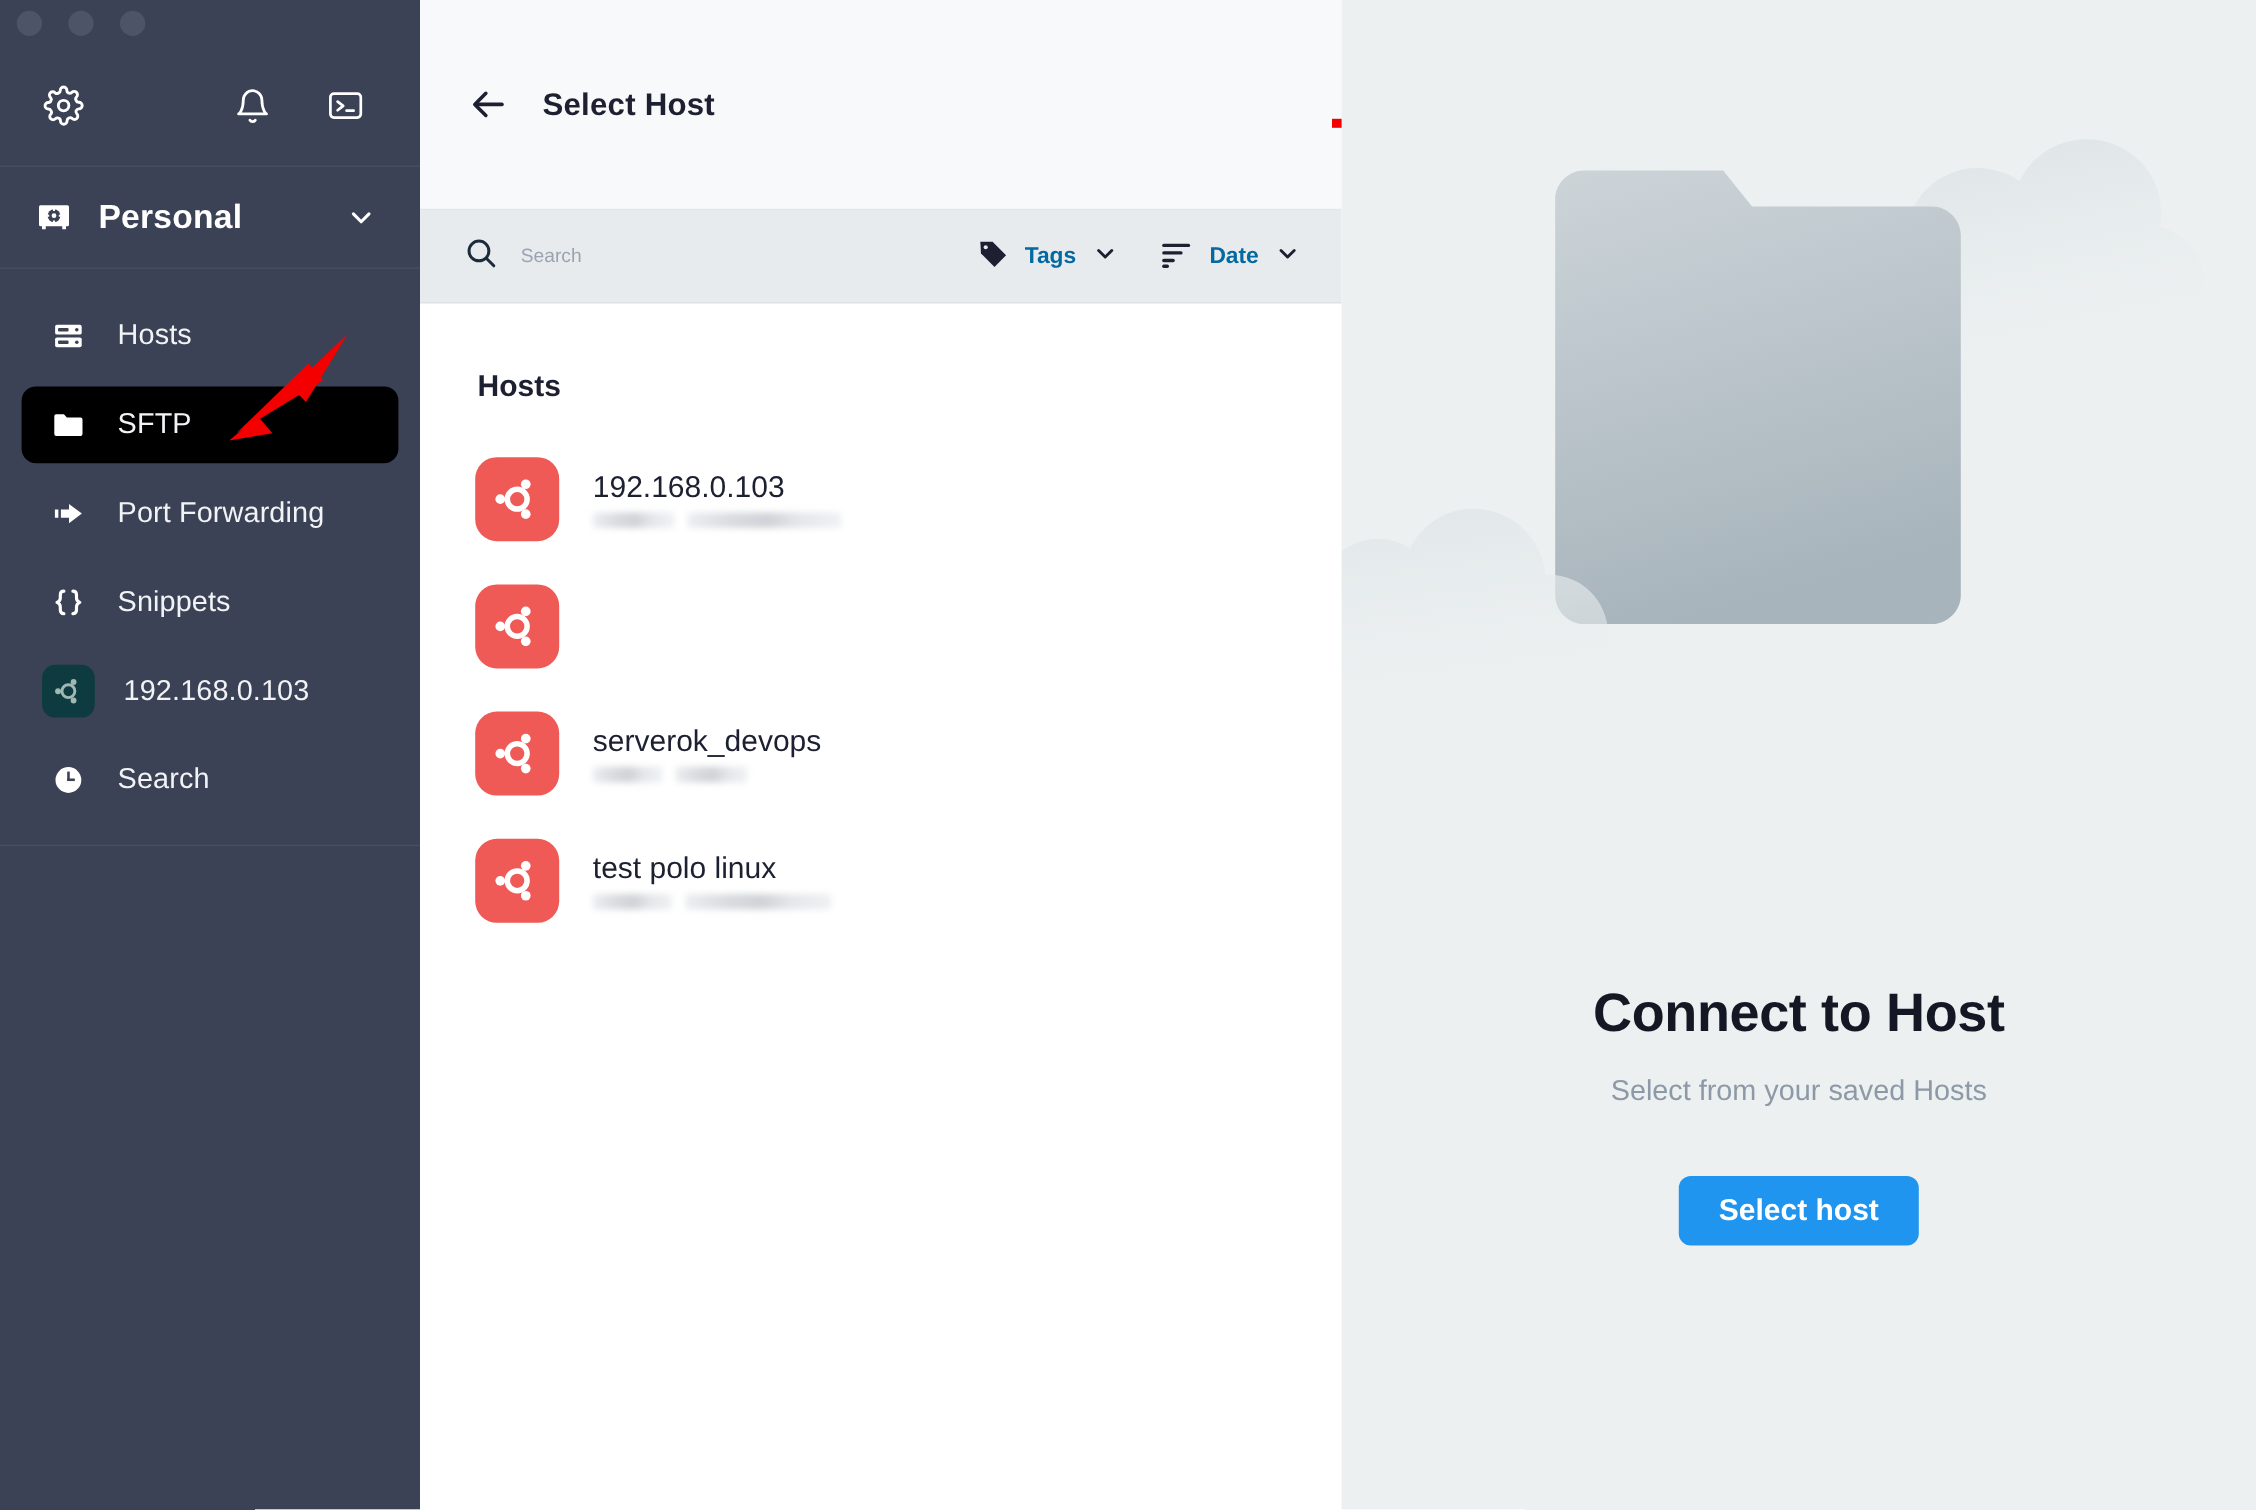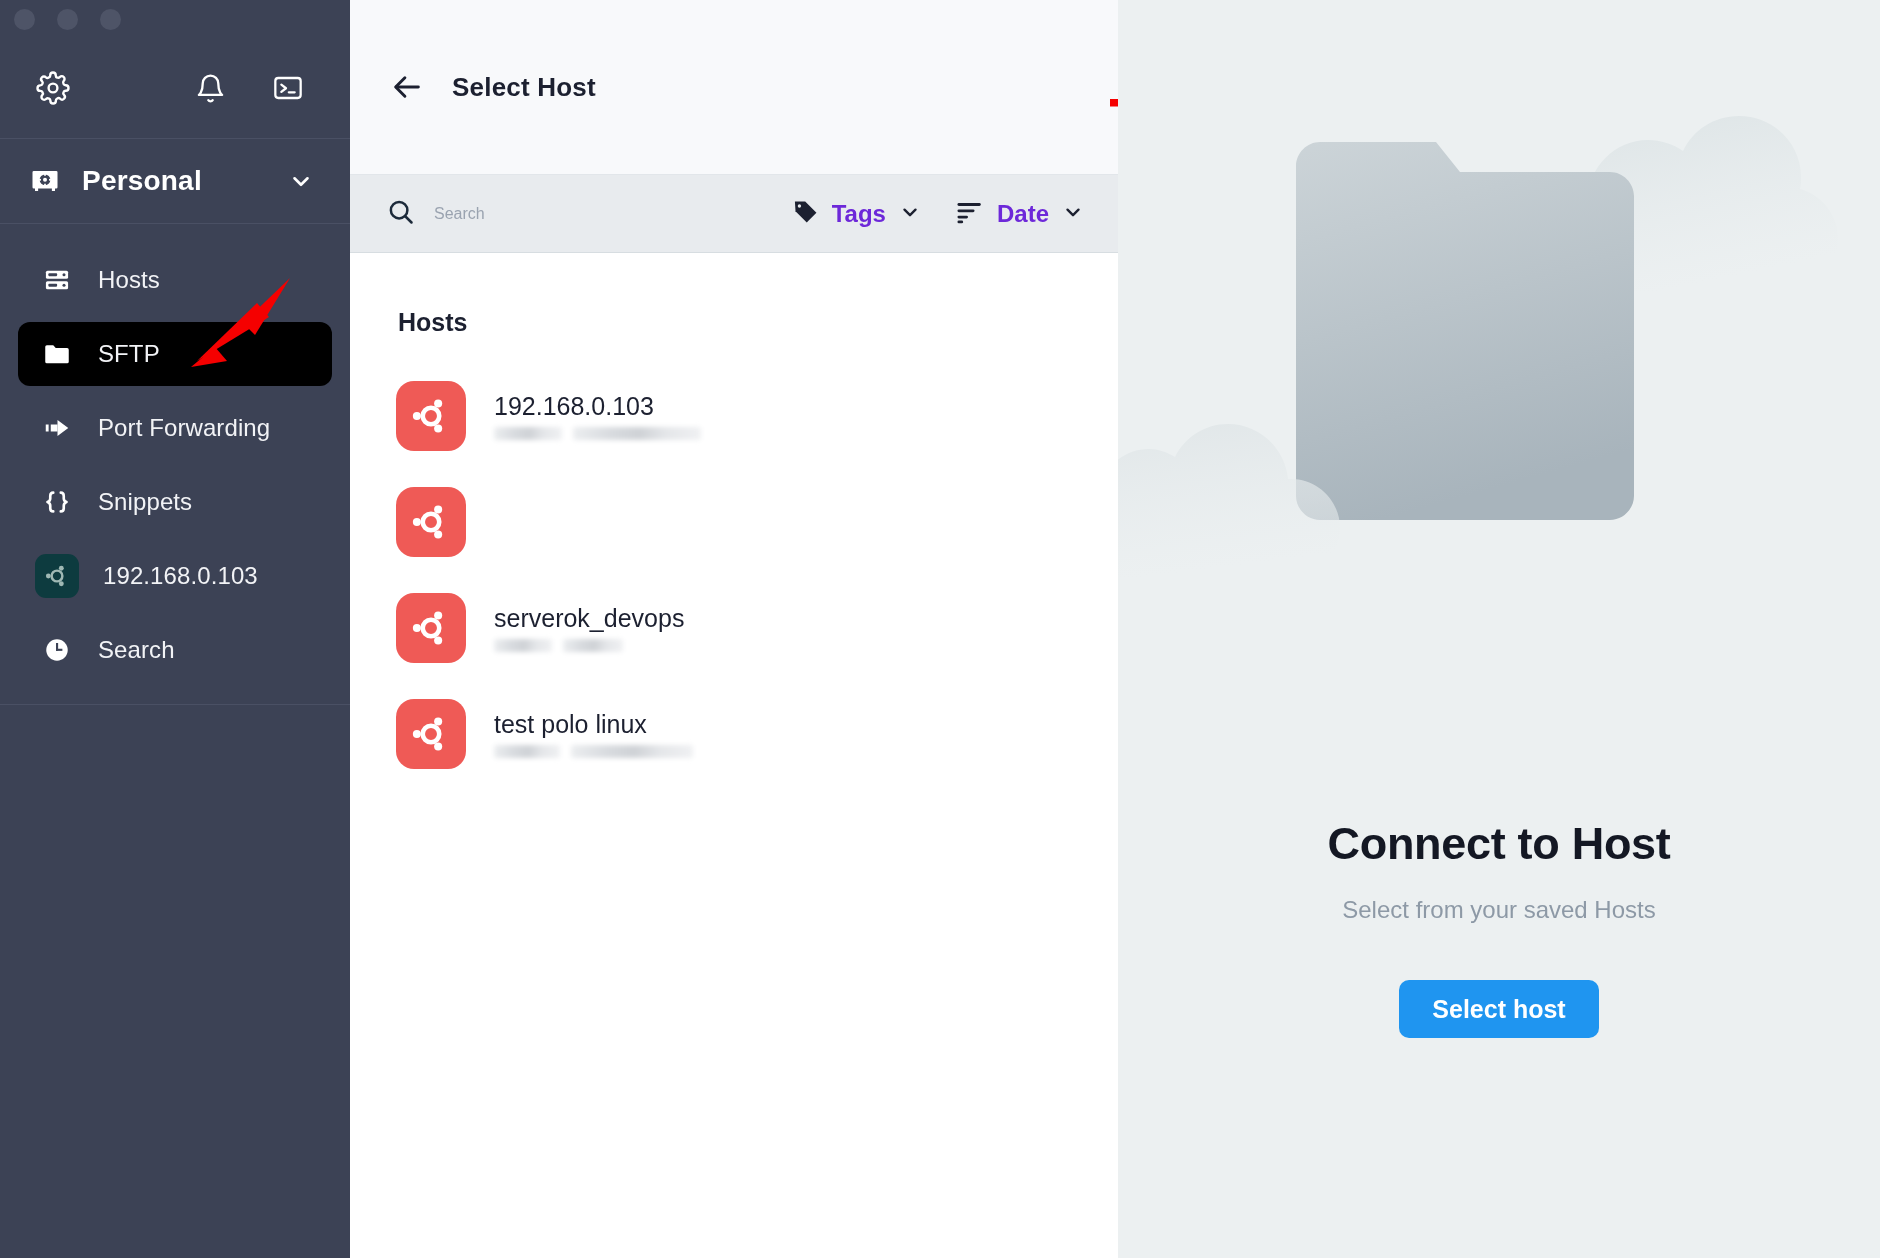--- a/index.html
+++ b/index.html
@@ -146,21 +146,21 @@
     font-family: "Liberation Sans", sans-serif;
     width: 100%;
   }
   .search-input::placeholder { color: #9aa3b0; }
   .chip {
     display: flex; align-items: center; gap: 13px;
     cursor: pointer;
     margin-left: 34px;
   }
   .chip-label {
-    font-size: 24px; font-weight: bold; color: #6d28d9;
+    font-size: 19px; font-weight: bold; color: #0369a1;
   }
 
   .hostlist {
     flex: 1; overflow: hidden;
     padding: 55px 0 0 0;
     background: #ffffff;
   }
   .hostlist-title {
     font-size: 25px; font-weight: bold; color: #1c2030;
     padding-left: 48px; margin-bottom: 26px;

